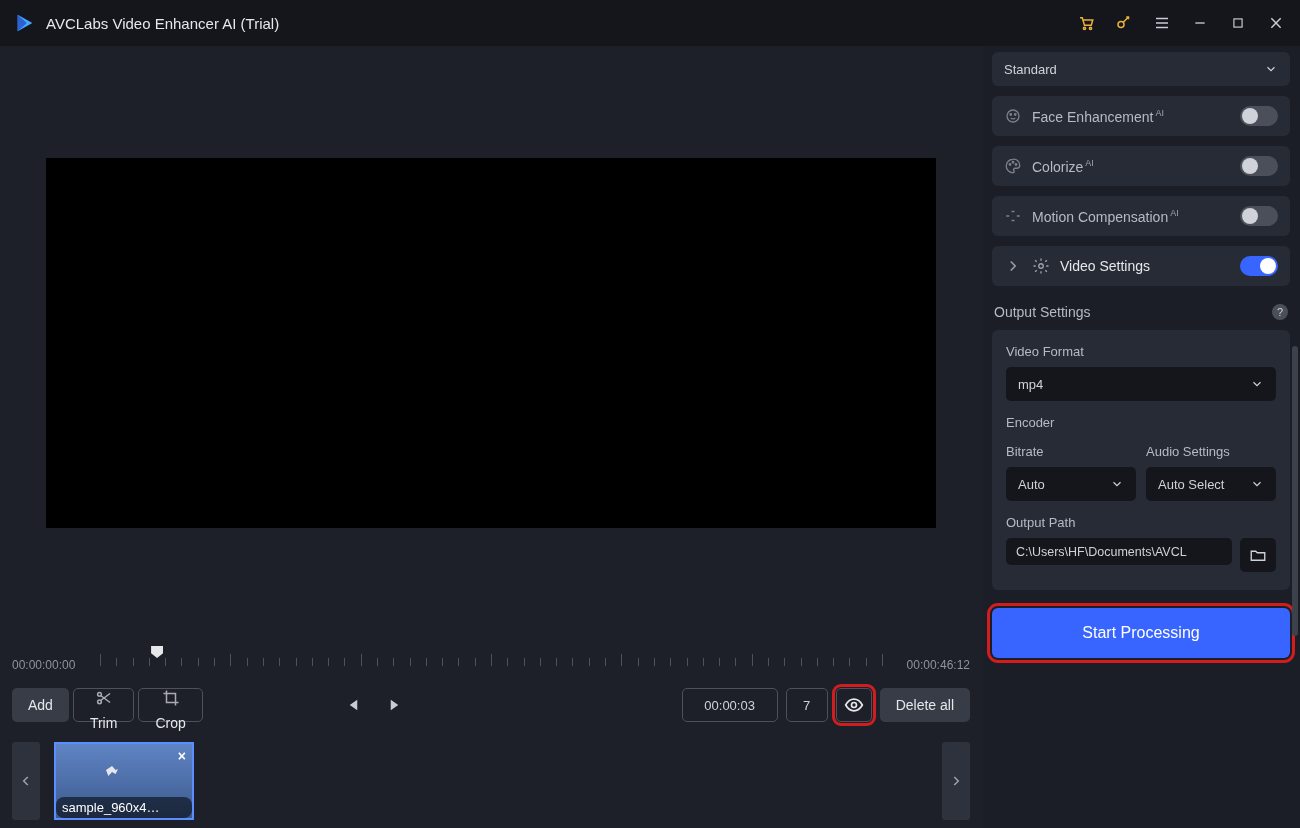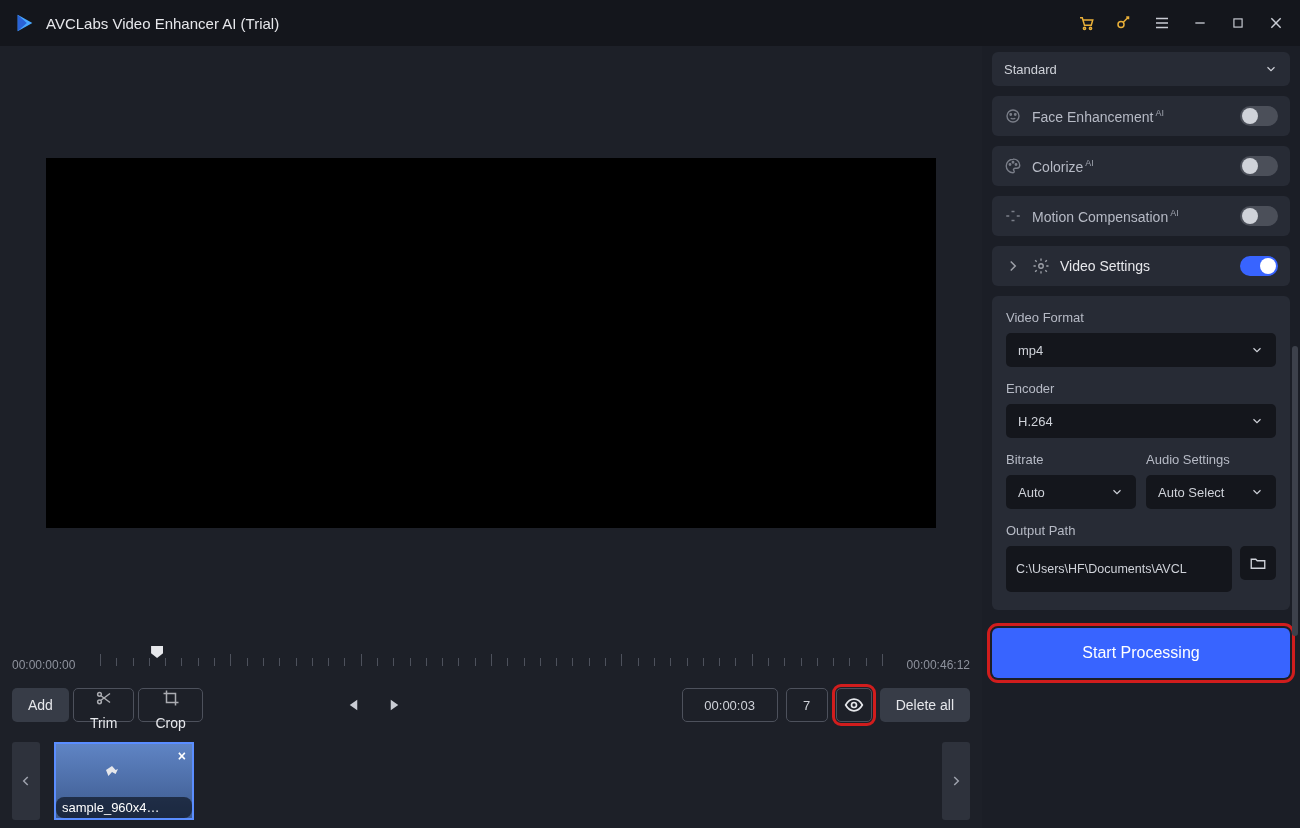--- a/index.html
+++ b/index.html
@@ -50,21 +50,21 @@
 .dropdown .chev { margin-left: auto; }
 .section-title { display: flex; align-items: center; font-size: 14px; color: #b6bac5; margin: 8px 2px 10px; }
 .section-title .help { margin-left: auto; width: 16px; height: 16px; border-radius: 50%; background: #4b4f59; display: flex; align-items: center; justify-content: center; font-size: 11px; color: #cfd2d9; cursor: pointer; }
 .panel-card.block { display: block; padding: 14px 14px; }
 .panel-card.block .field { margin-bottom: 14px; }
 .panel-card.block .field:last-child { margin-bottom: 4px; }
 .field-label { font-size: 13px; color: #b6bac5; margin-bottom: 8px; display: block; }
 .field-row { display: flex; gap: 10px; }
 .field-row .half { flex: 1; }
 .path-row { display: flex; gap: 8px; }
-.path-input { flex: 1; background: #14161c; border-radius: 5px; height: 46px; display: flex; align-items: center; padding: 0 10px; font-size: 12.5px; color: #cfd2d9; white-space: nowrap; overflow: hidden; }
+.path-input { flex: 1; background: #14161c; border-radius: 5px; height: 27px; display: flex; align-items: center; padding: 0 10px; font-size: 12.5px; color: #cfd2d9; white-space: nowrap; overflow: hidden; }
 .path-btn { width: 36px; height: 34px; background: #14161c; border-radius: 5px; display: flex; align-items: center; justify-content: center; cursor: pointer; }
 .primary-btn { margin: 8px 0 10px; height: 50px; background: #3864ff; border-radius: 6px; display: flex; align-items: center; justify-content: center; color: #fff; font-size: 16px; font-weight: 500; cursor: pointer; outline: 3px solid #d11d1d; outline-offset: 2px; }
 .scrollbar { position: absolute; right: 2px; top: 300px; width: 6px; height: 290px; background: #3d414b; border-radius: 3px; }
 .smicon { width: 18px; height: 18px; flex-shrink: 0; opacity: 0.7; }
 svg { display: block; }
 </style>
 </head>
 <body>
 
 <div class="titlebar">
@@ -295,43 +295,39 @@
           <path d="M9 6l6 6-6 6"></path>
         </svg>
       <svg class="smicon" viewBox="0 0 24 24" fill="none" stroke="#cfd2d9" stroke-width="1.8">
           <circle cx="12" cy="12" r="3"></circle>
           <path d="M12 2v3m0 14v3M4.2 4.2l2.1 2.1m11.4 11.4l2.1 2.1M2 12h3m14 0h3M4.2 19.8l2.1-2.1m11.4-11.4l2.1-2.1"></path>
         </svg>
       <span class="label" style="color:#e6e7eb">Video Settings</span>
       <div class="toggle on"></div>
     </div>
 
+    <div class="section-title">
+      <span>Output Settings</span>
+      <span class="help">?</span>
+    </div>
 
     <div class="panel-card block">
       <div class="field">
         <span class="field-label">Video Format</span>
         <div class="dropdown">
           <span>mp4</span>
           <span class="chev">
               <svg viewBox="0 0 24 24" width="14" height="14" fill="none" stroke="currentColor" stroke-width="2">
                 <path d="M6 9l6 6 6-6"></path>
               </svg>
             </span>
         </div>
       </div>
       <div class="field">
         <span class="field-label">Encoder</span>
-        <div class="dropdown">
-          <span>H.264</span>
-          <span class="chev">
-              <svg viewBox="0 0 24 24" width="14" height="14" fill="none" stroke="currentColor" stroke-width="2">
-                <path d="M6 9l6 6 6-6"></path>
-              </svg>
-            </span>
-        </div>
       </div>
       <div class="field field-row">
         <div class="half">
           <span class="field-label">Bitrate</span>
           <div class="dropdown">
             <span>Auto</span>
             <span class="chev">
                 <svg viewBox="0 0 24 24" width="14" height="14" fill="none" stroke="currentColor" stroke-width="2">
                   <path d="M6 9l6 6 6-6"></path>
                 </svg>

